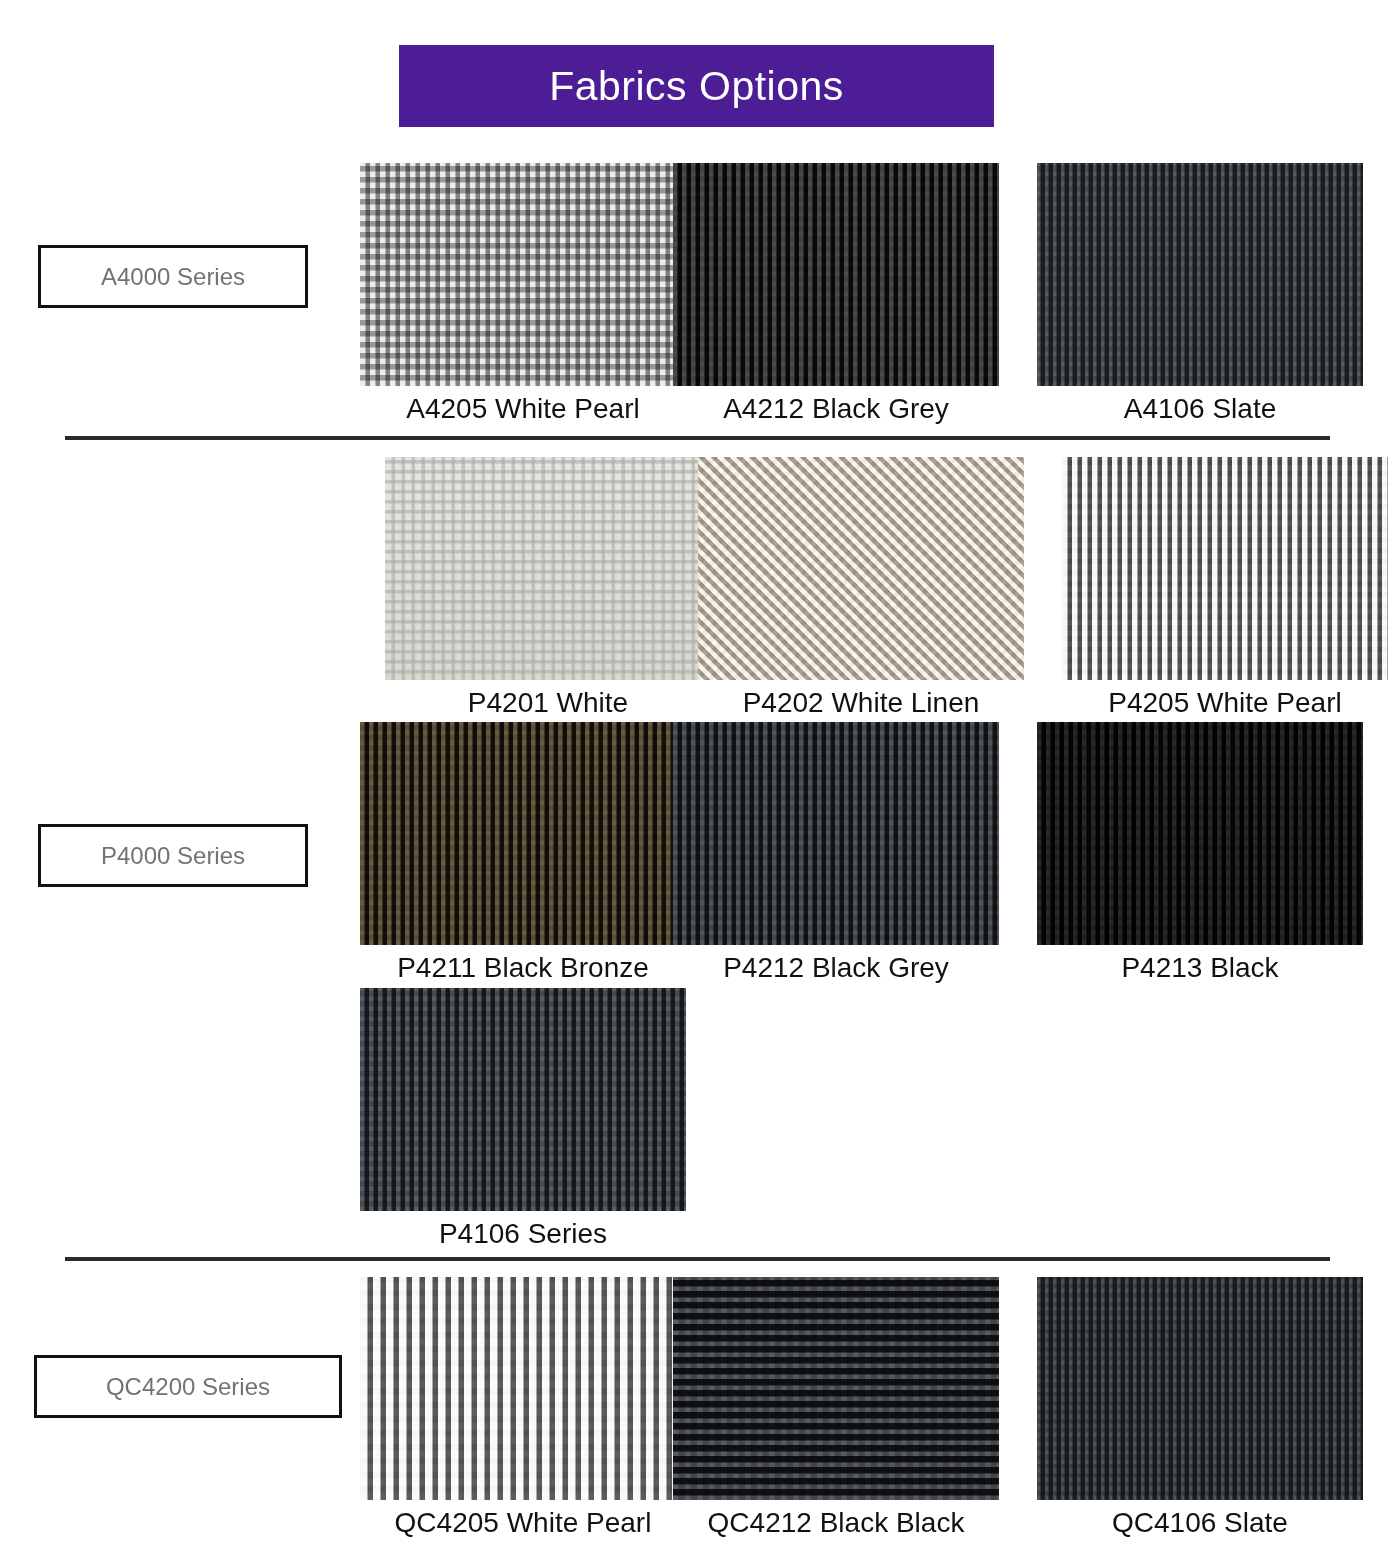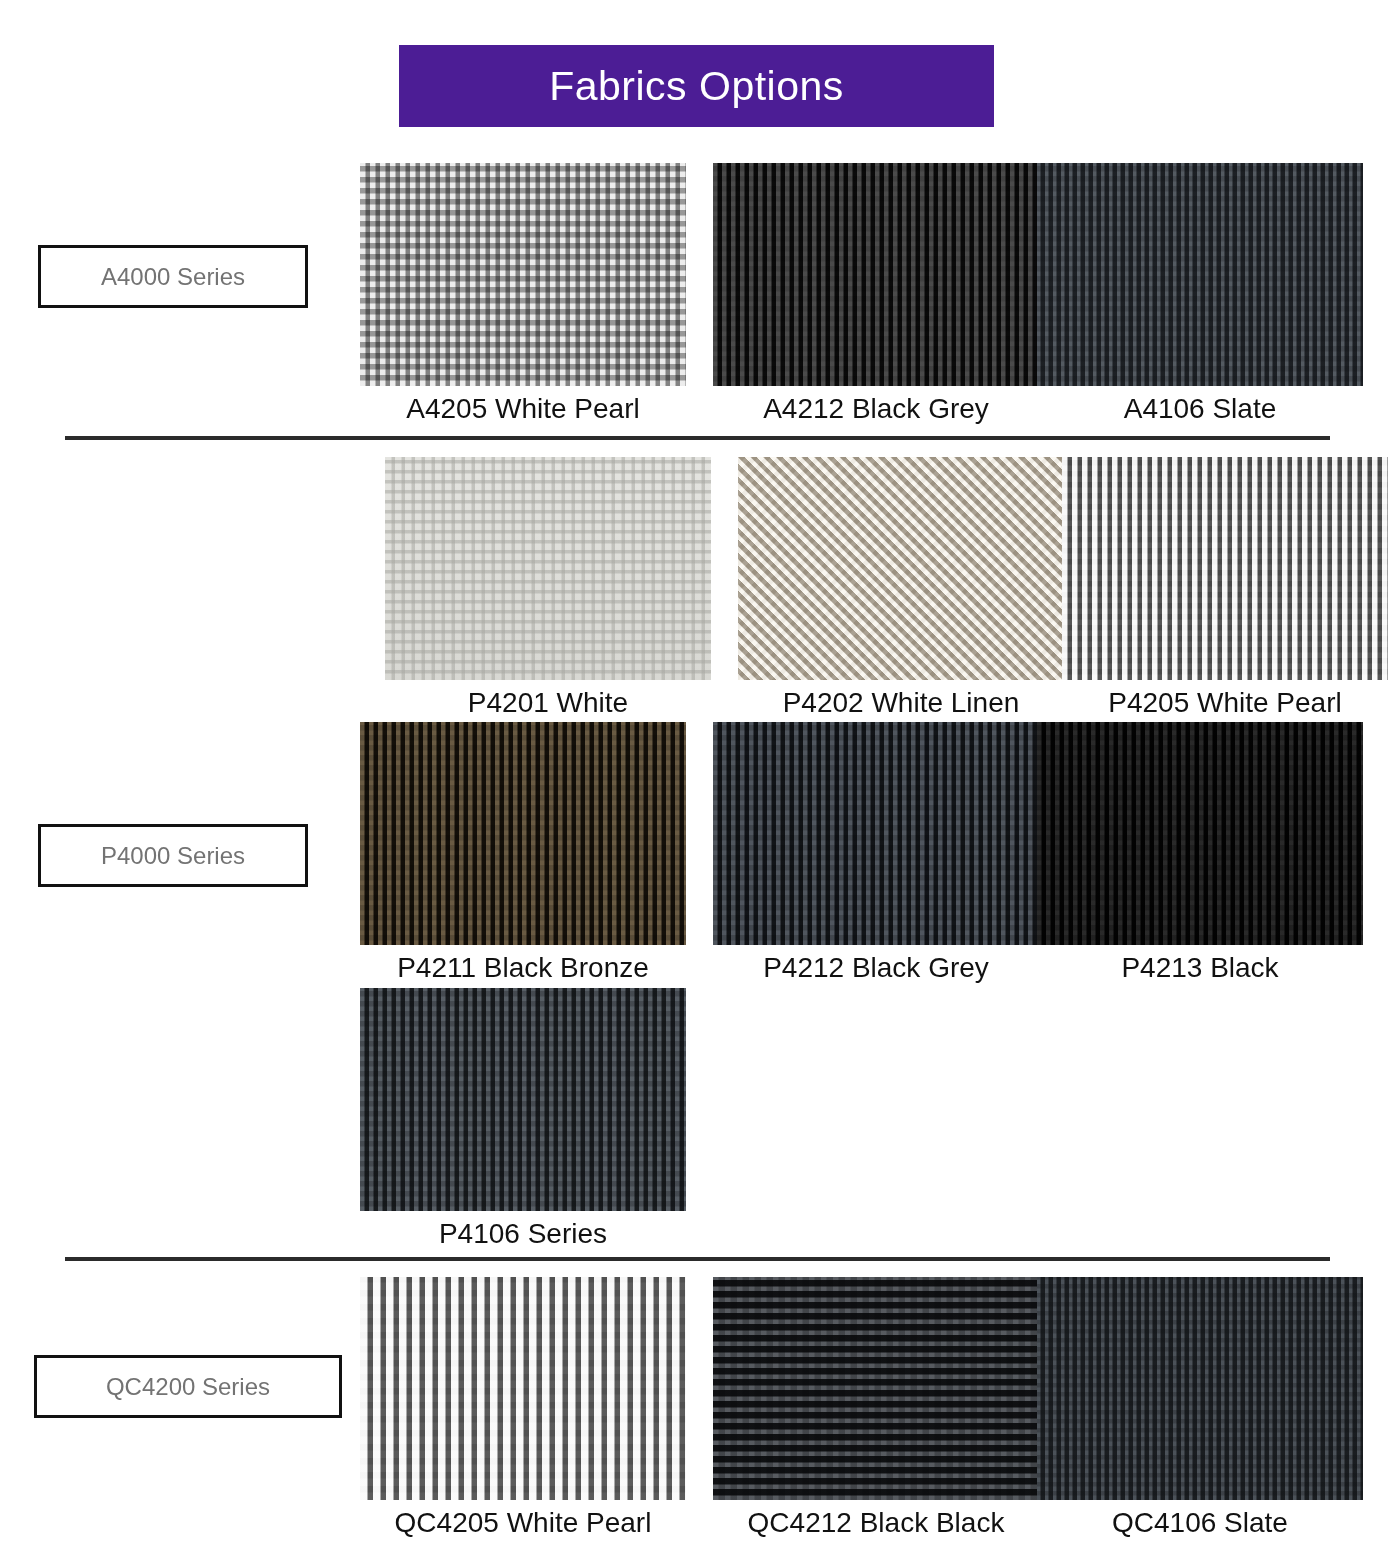--- a/index.html
+++ b/index.html
@@ -81,21 +81,21 @@
     display: block;
     text-align: center;
     font-size: 28px;
     color: #111111;
     margin-top: 7px;
     white-space: nowrap;
   }
 
   
   .col-1 { left: 332px; margin-left: 28px; }
-  .col-2 { left: 713px; }
+  .col-2 { left: 673px; }
   .col-3 { left: 1037px; }
 
   
   .row-a   { top: 163px; }
   .row-p1  { top: 457px; padding-left: 25px; }
   .row-p2  { top: 722px; }
   .row-p3  { top: 988px; }
   .row-qc  { top: 1277px; }
 
   

